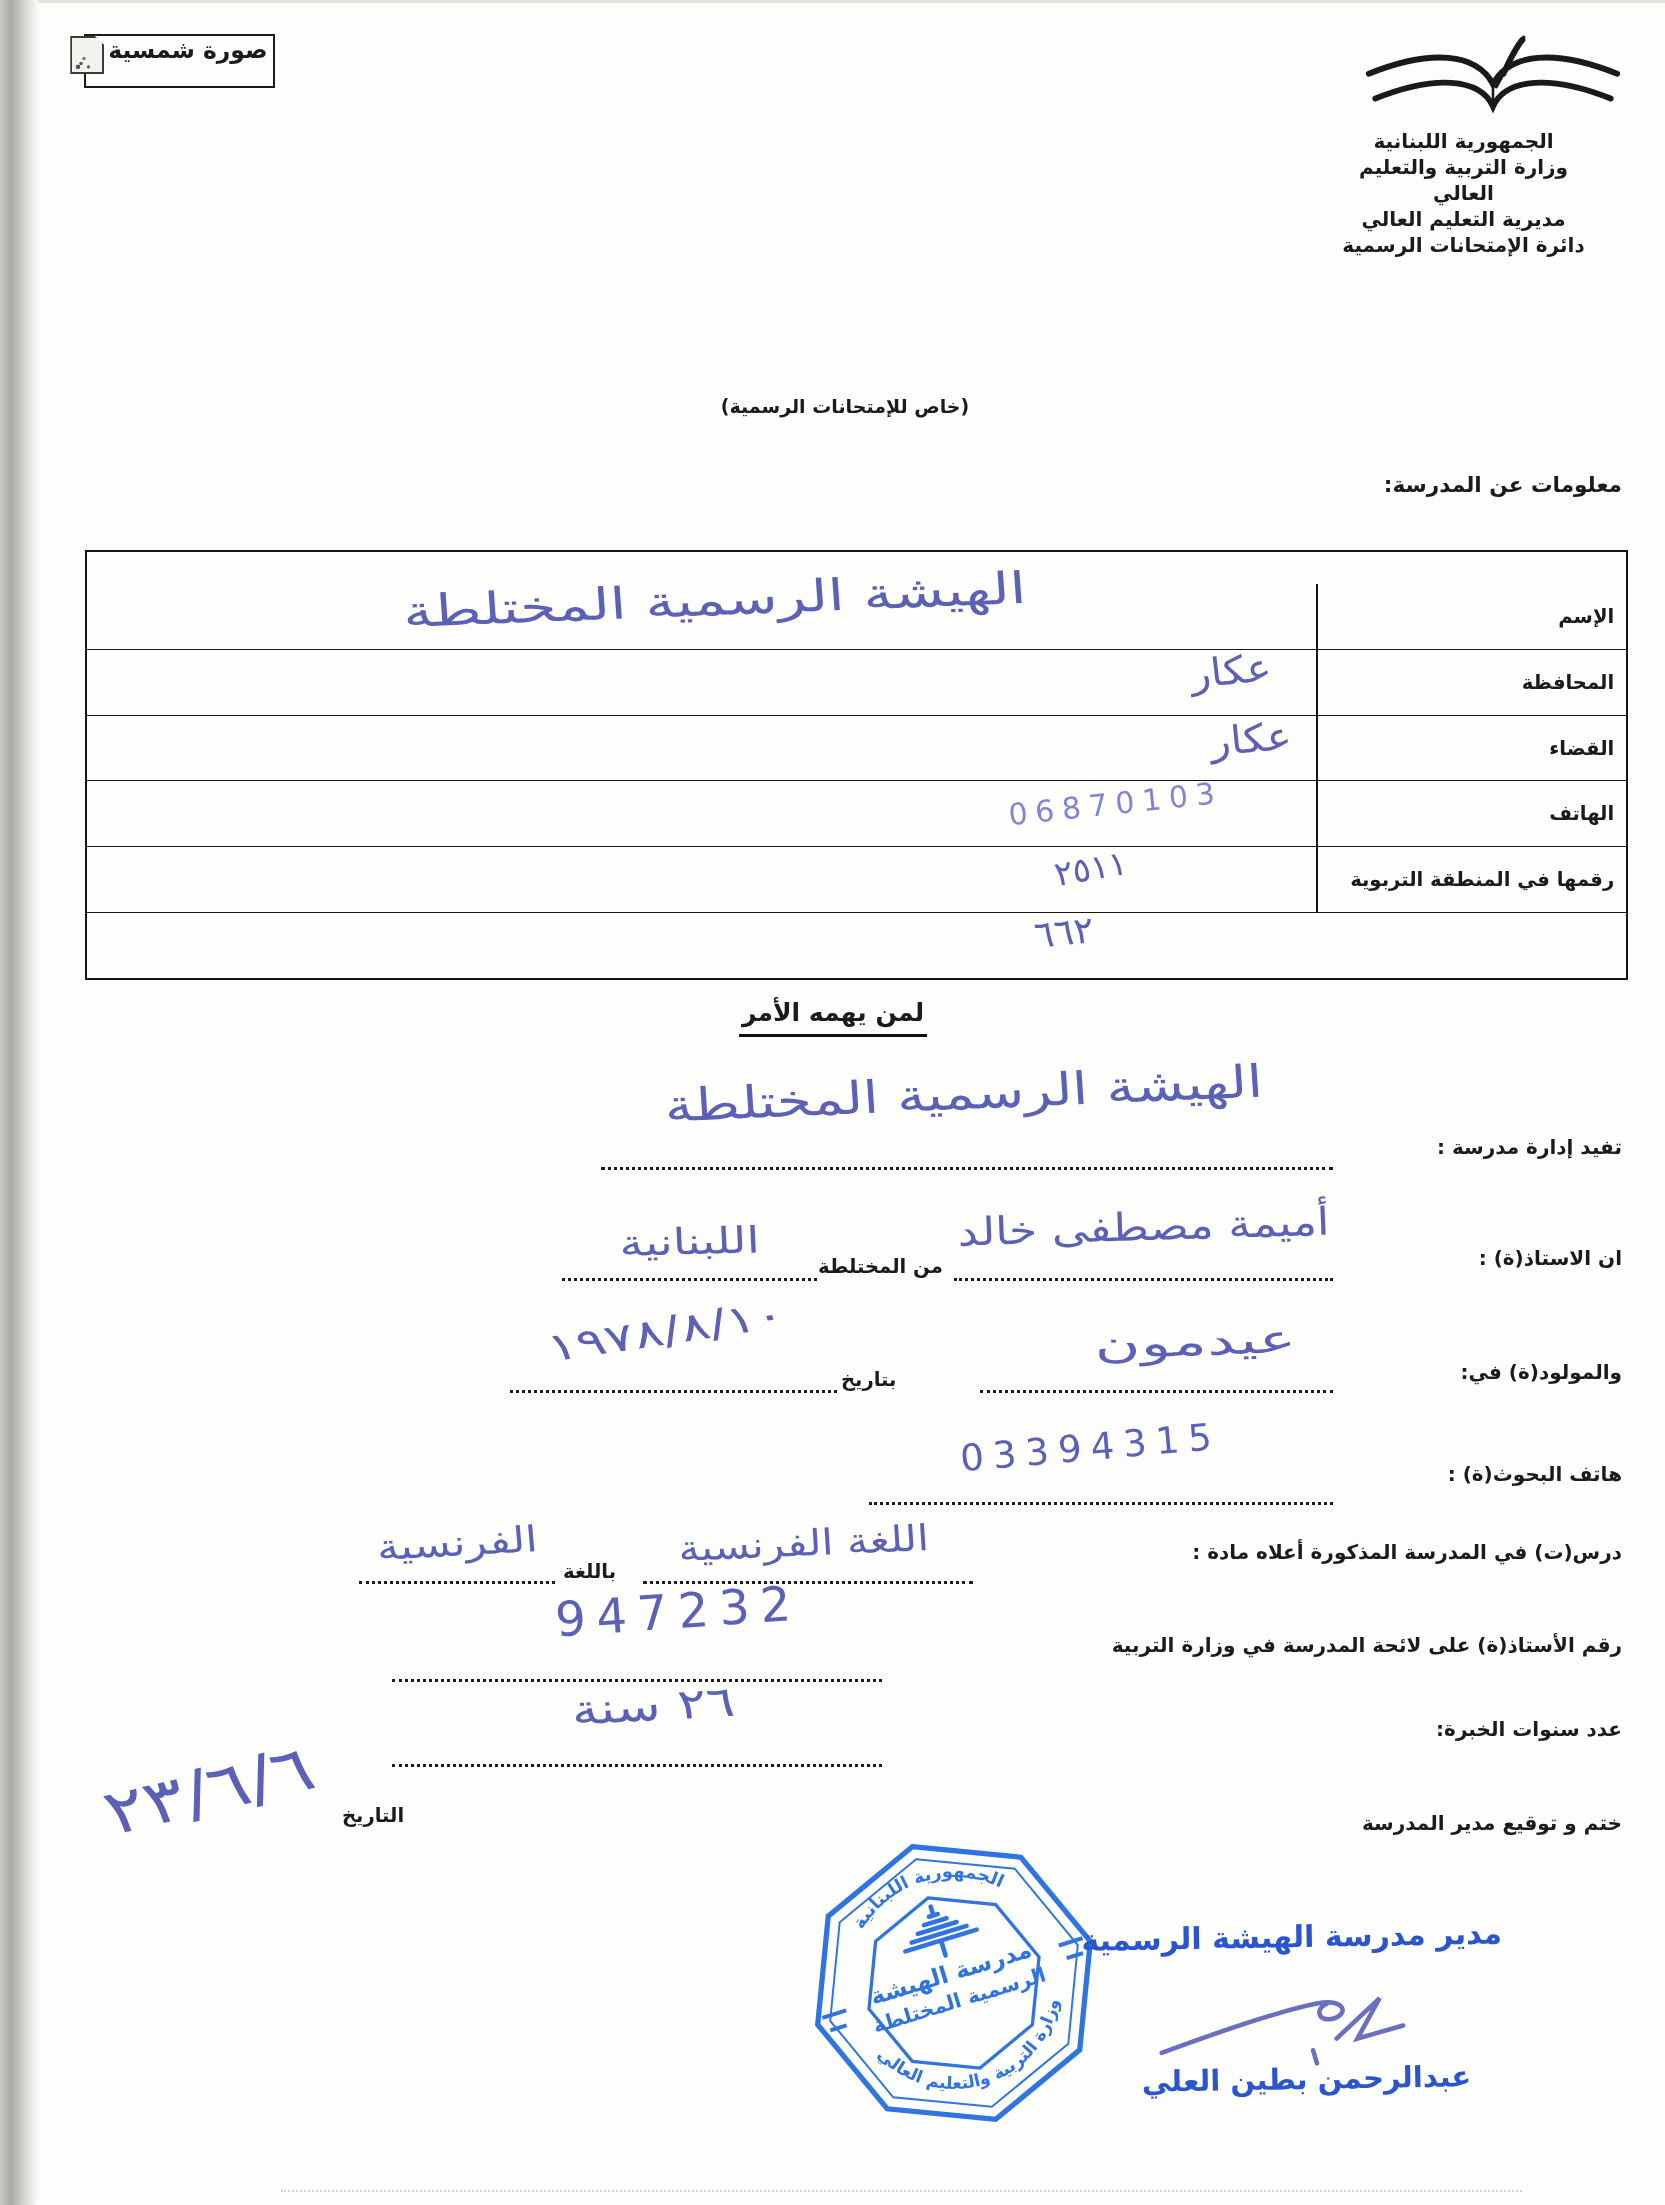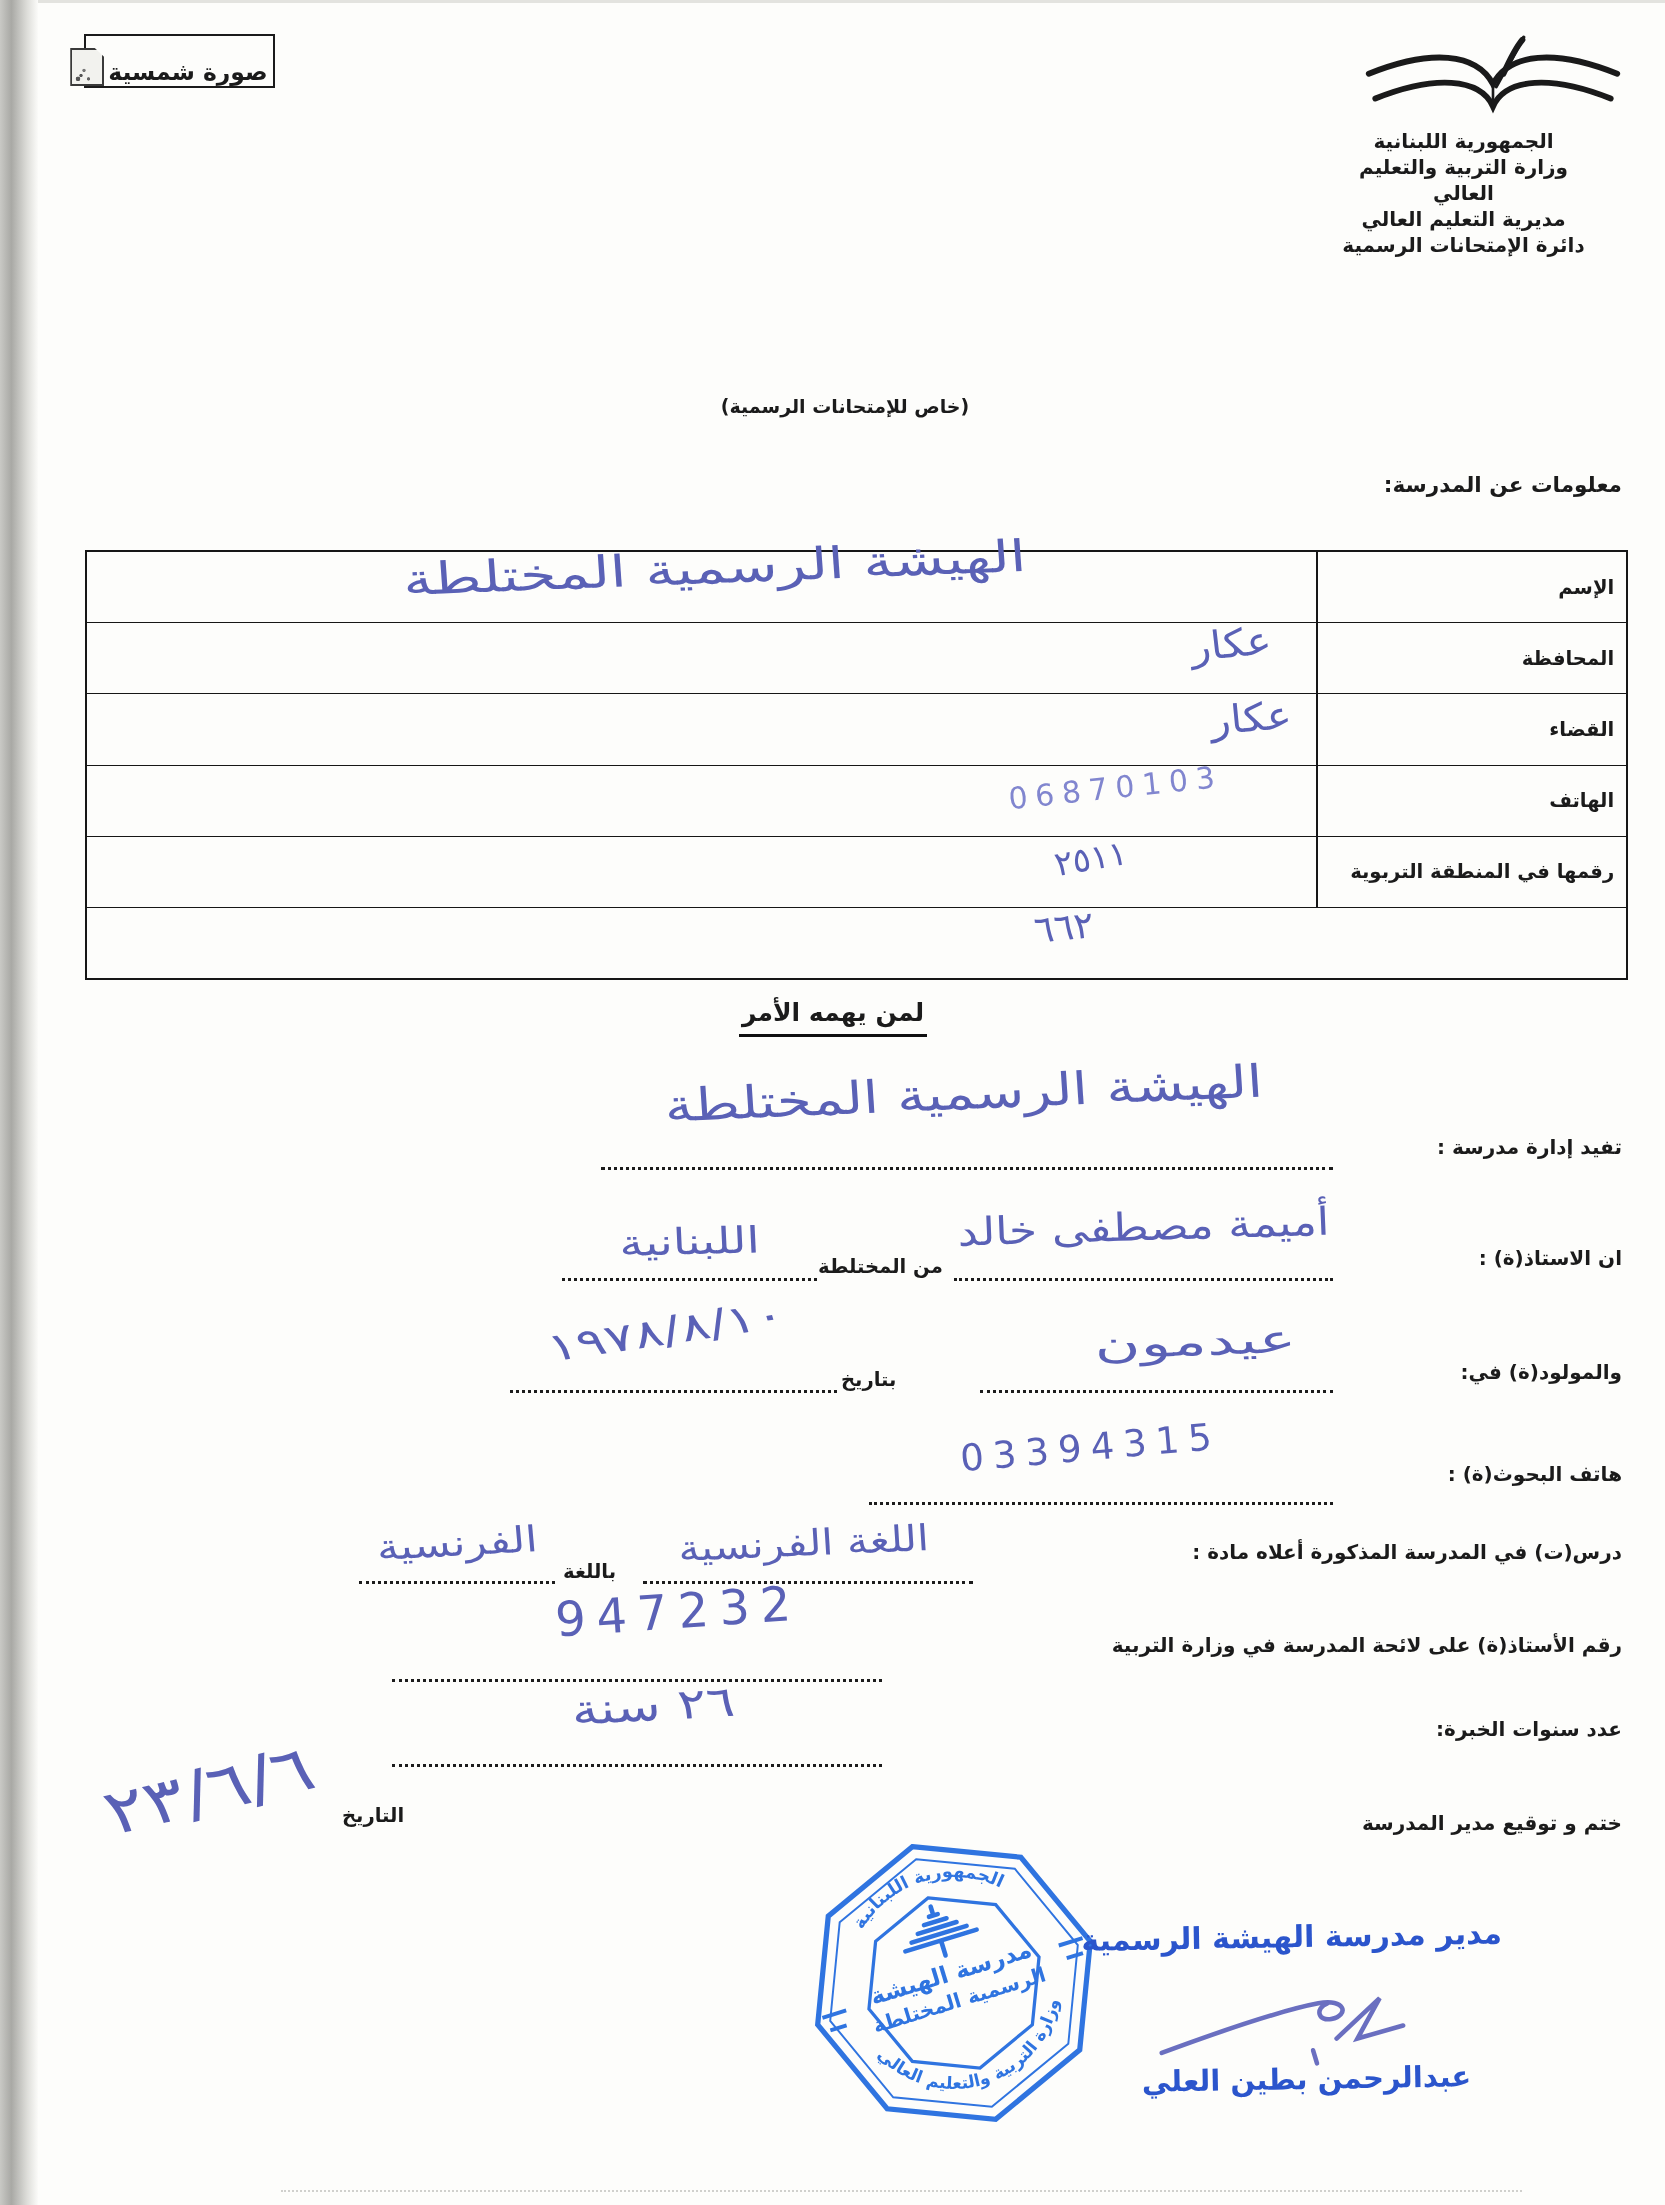--- a/index.html
+++ b/index.html
@@ -4,21 +4,21 @@
 <style>
   html,body{margin:0;padding:0;background:#ffffff;}
   .page{position:relative;width:1666px;height:2205px;background:#fdfdfb;overflow:hidden;
         font-family:"DejaVu Sans",sans-serif;color:#1b1b1b;}
   .scan-left{position:absolute;left:0;top:0;width:38px;height:100%;
         background:linear-gradient(90deg,#c9c9c5 0%,#a9a9a5 30%,#dededa 72%,#fbfbf9 100%);}
   .scan-top{position:absolute;left:38px;top:0;right:0;height:3.3px;background:#e3e3df;}
   .scan-bottom-dots{position:absolute;left:281px;top:2190px;width:1241px;height:0;
         border-top:2px dotted #c6c6c2;opacity:.8;}
   .photo-box{position:absolute;left:84px;top:34px;width:191px;height:54px;
-        border:2.6px solid #1b1b1b;display:flex;align-items:flex-end;justify-content:flex-start;
+        border:2.6px solid #1b1b1b;display:flex;align-items:flex-start;justify-content:flex-start;
         direction:rtl;padding:0 5.2px;box-sizing:border-box;}
   .photo-box .lbl{font-size:23.5px;font-weight:bold;white-space:nowrap;}
   .photo-icon{width:34px;height:38px;margin-right:3.9px;flex:0 0 auto;position:relative;
         background:
           radial-gradient(circle at 30% 75%, #555 1.3px, transparent 2px),
           radial-gradient(circle at 55% 85%, #666 1.3px, transparent 2px),
           radial-gradient(circle at 40% 60%, #777 1.3px, transparent 2px),
           radial-gradient(circle at 20% 85%, #555 2px, transparent 2.6px),
           #f2f2ee;
         border:2px solid #3a3a3a;box-sizing:border-box;
@@ -27,21 +27,21 @@
         font-size:20px;font-weight:bold;line-height:26px;}
   .title{position:absolute;left:0;top:295px;width:1666px;text-align:center;}
   .title span{font-size:30px;font-weight:bold;direction:rtl;unicode-bidi:embed;
         border-bottom:3.3px solid #101010;padding:0 3.9px 9.1px 3.9px;}
   .subtitle{position:absolute;left:12px;top:395px;width:1666px;text-align:center;
         font-size:19px;font-weight:600;direction:rtl;}
   .sec-head{position:absolute;right:44px;top:472px;direction:rtl;font-size:21.6px;font-weight:bold;}
   .stable{position:absolute;left:85px;top:550px;width:1543px;height:430px;
         border:2px solid #161616;direction:rtl;display:flex;flex-direction:column;box-sizing:border-box;}
   .srow{flex:1 1 0;display:flex;border-top:1.3px solid #161616;}
-  .srow:first-child{border-top:none;}
+  .srow:first-child{border-top:none;margin-top:32px;}
   .scell-label{width:310px;border-left:2px solid #161616;display:flex;align-items:center;
         padding-right:11.8px;box-sizing:border-box;font-size:19.6px;font-weight:bold;}
   .scell-value{flex:1;position:relative;}
   .hw{position:absolute;color:#5a61b6;direction:rtl;white-space:nowrap;z-index:3;line-height:1;}
   .hw-light{color:#8186cf;}
   .concern{position:absolute;left:0;top:998px;width:1666px;text-align:center;}
   .concern span{font-size:25px;font-weight:bold;direction:rtl;unicode-bidi:embed;
         border-bottom:3.3px solid #101010;padding:0 2.6px 6.5px 2.6px;}
   .flabel{position:absolute;right:44px;direction:rtl;font-size:20px;font-weight:bold;white-space:nowrap;}
   .ilabel{position:absolute;direction:rtl;font-size:19.6px;font-weight:bold;white-space:nowrap;}

